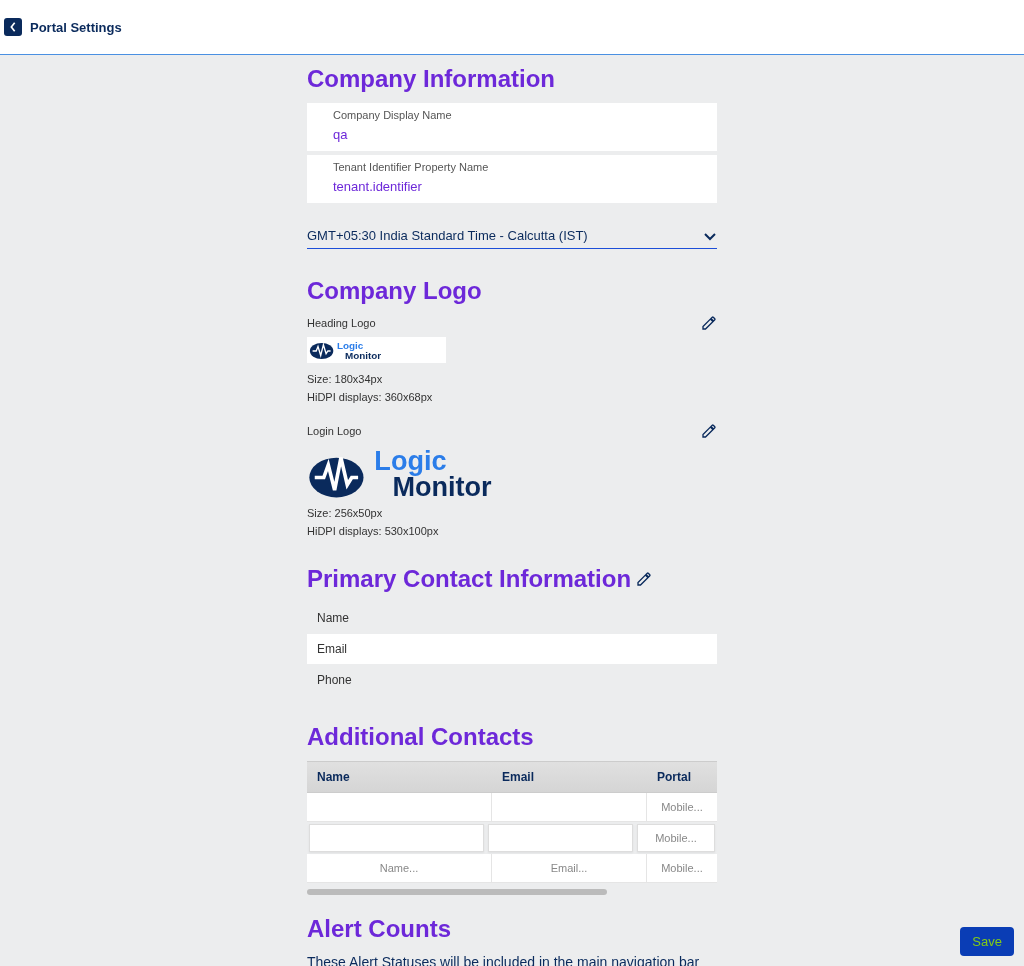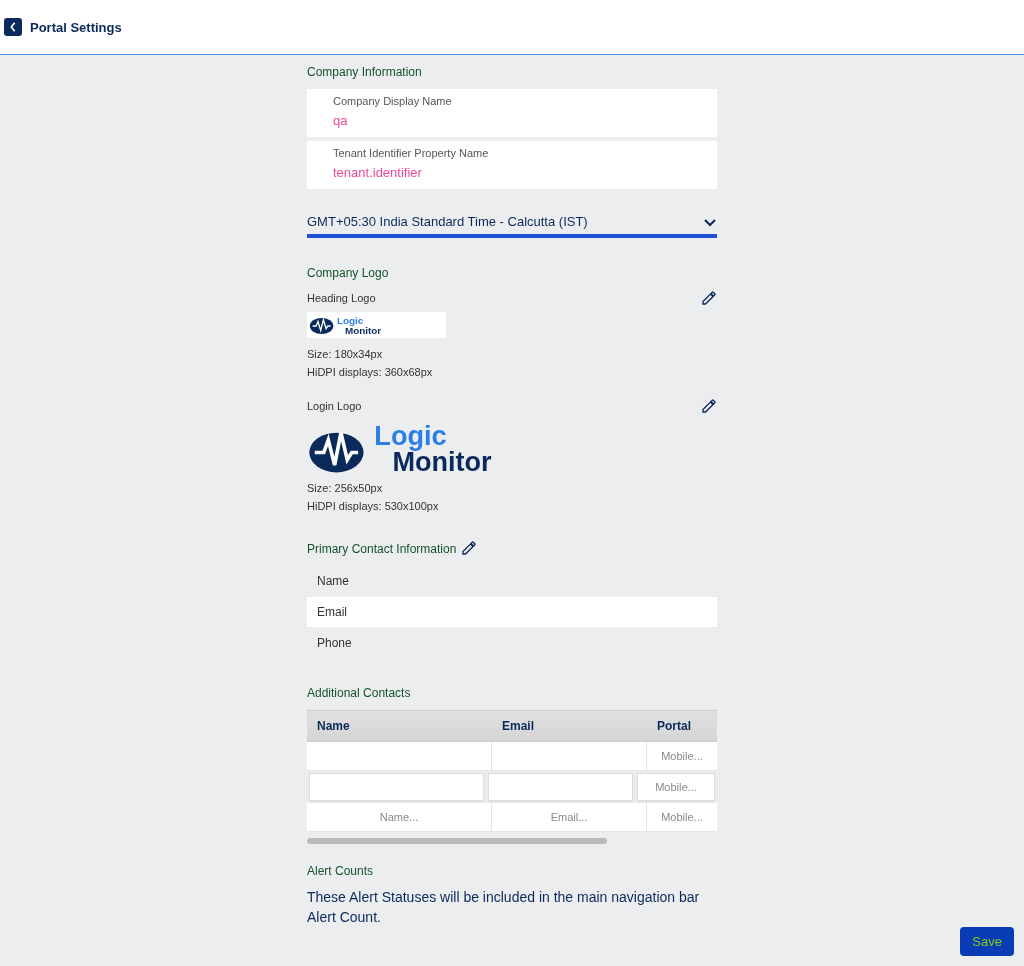--- a/index.html
+++ b/index.html
@@ -35,48 +35,48 @@
     font-size: 13px;
     font-weight: 700;
     color: #0a2a5c;
     margin-left: 8px;
   }
   .content {
     max-width: 410px;
     margin: 10px auto 0;
   }
   .section-title {
-    font-size: 12px;
-    font-weight: 400;
-    color: #14532d;
+    font-size: 24px;
+    font-weight: 700;
+    color: #6d28d9;
     margin-bottom: 10px;
   }
   .input-group {
     background: #fff;
     padding: 6px 26px 8px;
     margin-bottom: 4px;
   }
   .input-label {
     font-size: 11px;
     color: #555;
     margin-bottom: 4px;
   }
   .input-value {
     font-size: 13px;
-    color: #ec4899;
+    color: #6d28d9;
     border: none;
     outline: none;
     width: 100%;
     background: transparent;
   }
   .select-row {
     display: flex;
     align-items: center;
     justify-content: space-between;
-    border-bottom: 4px solid #1d4ed8;
+    border-bottom: 1px solid #1d4ed8;
     padding: 5px 0;
     margin-top: 20px;
     margin-bottom: 28px;
     cursor: pointer;
   }
   .select-text {
     font-size: 13px;
     color: #0a2a5c;
   }
   .chevron-down { width: 14px; height: 14px; fill: #0a2a5c; }
@@ -104,21 +104,21 @@
     padding: 2px 2px 0 2px;
   }
   .logo-size {
     font-size: 11px;
     color: #333;
     margin-top: 6px;
   }
   .section-gap { margin-top: 28px; }
   .section-header-row {
     display: flex;
-    align-items: flex-end;
+    align-items: center;
     gap: 5px;
     margin-bottom: 10px;
   }
   .contact-row {
     background: #fff;
     padding: 8px 10px;
     font-size: 12px;
     color: #333;
     margin-bottom: 1px;
   }

